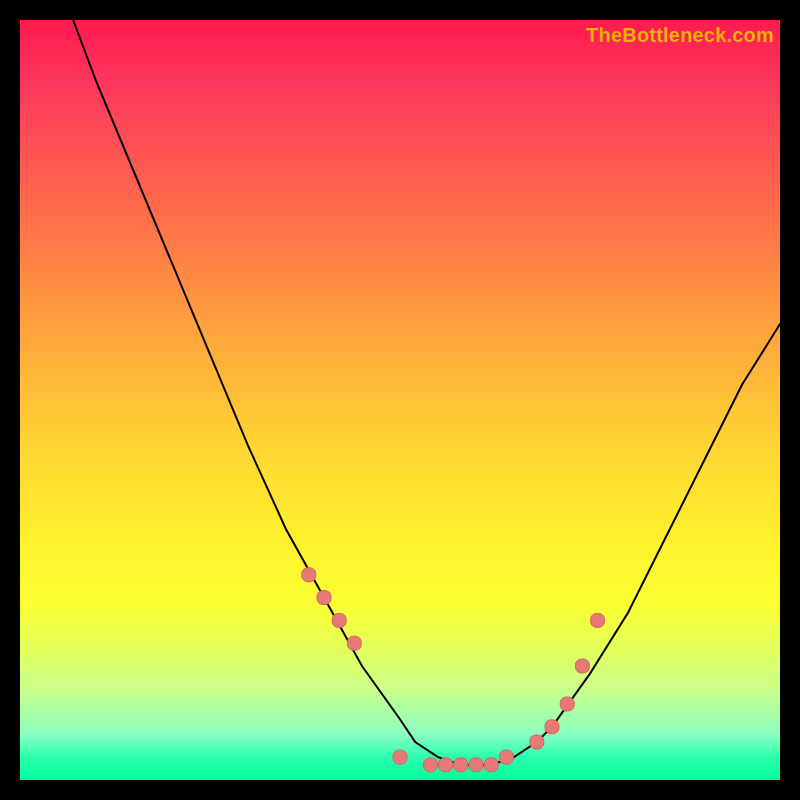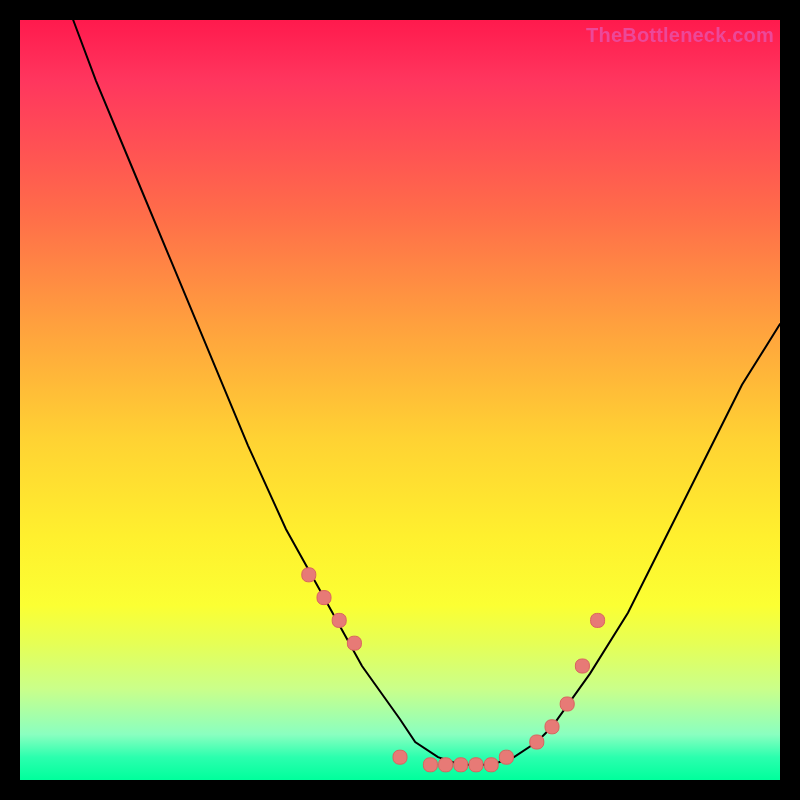--- a/index.html
+++ b/index.html
@@ -45,21 +45,21 @@
       #caff8a 88%,
       #8affc0 94%,
       #2bffae 97%,
       #00ff9c 100%
     );
   }
   .watermark-link {
     position: absolute;
     right: 6px;
     top: 4px;
-    color: #ec4899;
+    color: #eab308;
     font-size: 20px;
     font-weight: 600;
     letter-spacing: 0.2px;
     text-decoration: none;
   }
   svg.curve-layer {
     position: absolute;
     left: 0;
     top: 0;
     width: 760px;

